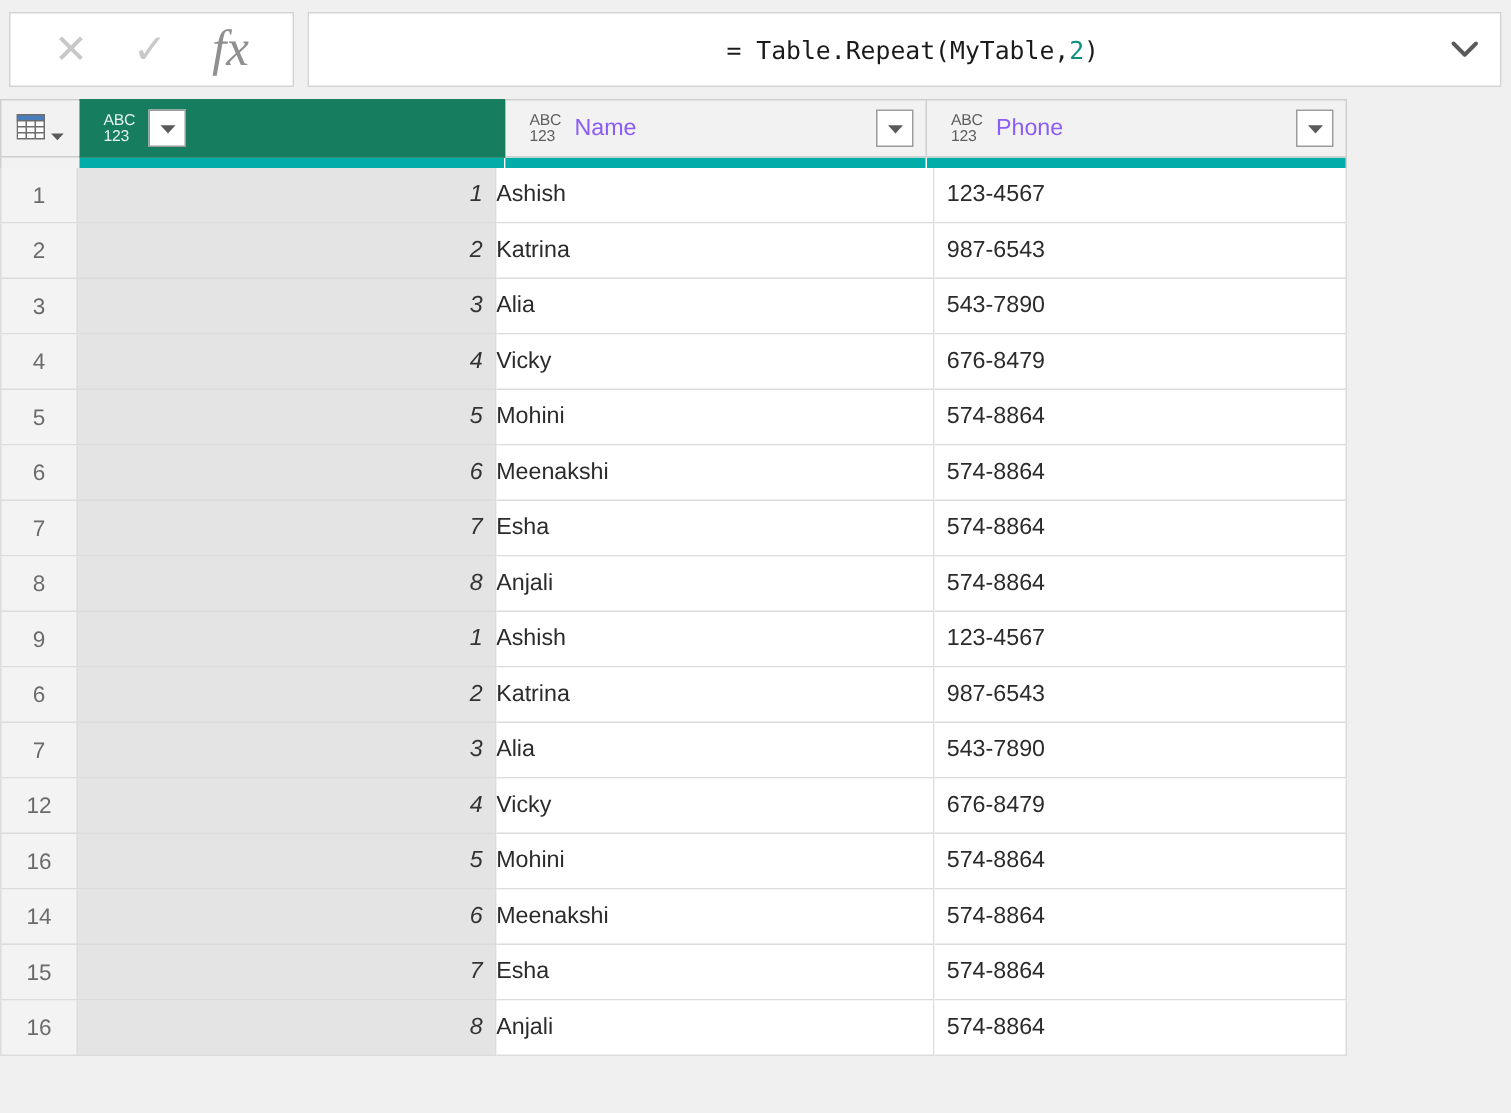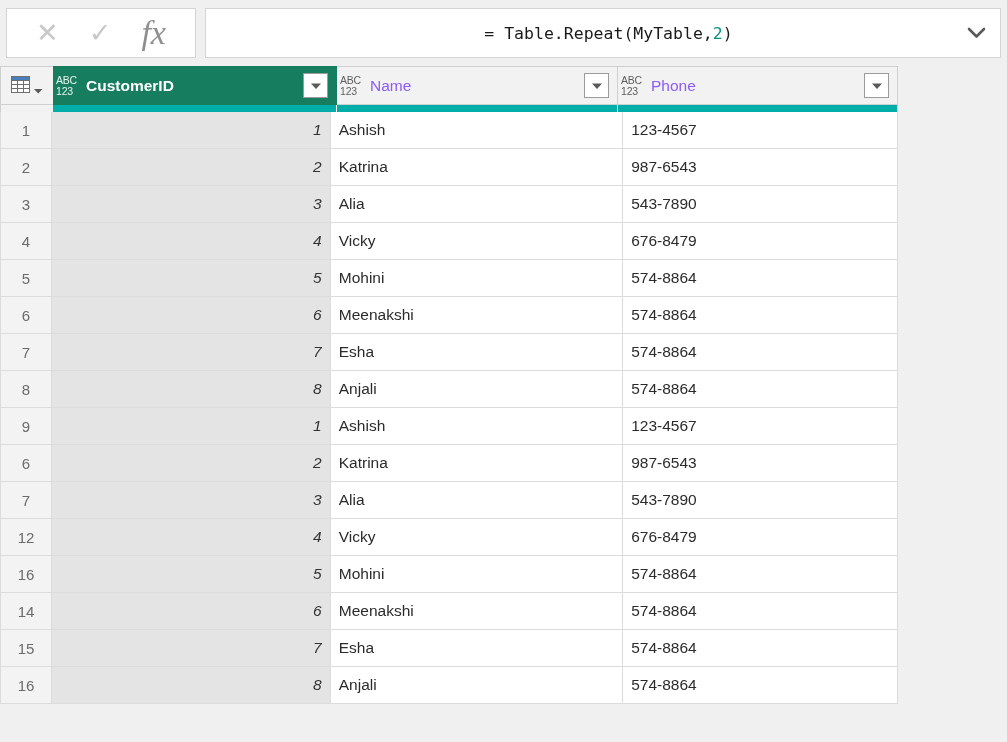--- a/index.html
+++ b/index.html
@@ -116,21 +116,21 @@
     display: flex;
     align-items: flex-end;
     gap: 1px;
   }
   .hdr-cell {
     box-sizing: border-box;
     display: flex;
     align-items: center;
     border: 1px solid #cfcfcf;
     border-left: none;
-    padding-left: 3px;
+    padding-left: 16px;
     position: relative;
     background: #f2f2f2;
   }
   .hdr-cell.selected {
     background: #167e5e;
     border-color: #167e5e;
   }
   .hdr-cell.col-id { width: 284px; }
   .hdr-cell.col-name { width: 281px; }
   .hdr-cell.col-phone { width: 280px; }
@@ -223,21 +223,20 @@
   .cell.col-id {
     width: 284px;
     background: #e4e4e4;
     justify-content: flex-end;
     padding-right: 8px;
     font-style: italic;
     color: #333333;
   }
   .cell.col-name {
     width: 298px;
-    padding-left: 8px;
   }
   .cell.col-phone {
     width: 280px;
     padding-left: 8px;
   }
 </style>
 </head>
 <body>
 
 <div class="formula-bar">
@@ -277,21 +276,20 @@
           <path d="M1 2 L9.5 2 L5.25 6.5 Z" fill="#5a5a5a"></path>
         </svg>
       </span>
     </div>
 
     <div class="hdr-cell col-id selected">
       <span class="type-icon">
         <span>ABC</span><br>
         <span>123</span>
       </span>
-      <span class="hdr-label">CustomerID</span>
       <span class="hdr-dropdown">
         <svg width="12" height="8" viewBox="0 0 12 8" aria-hidden="true">
           <path d="M1 1.5 L11 1.5 L6 7 Z" fill="#5a5a5a"></path>
         </svg>
       </span>
     </div>
 
     <div class="hdr-cell col-name">
       <span class="type-icon">
         <span>ABC</span><br>

